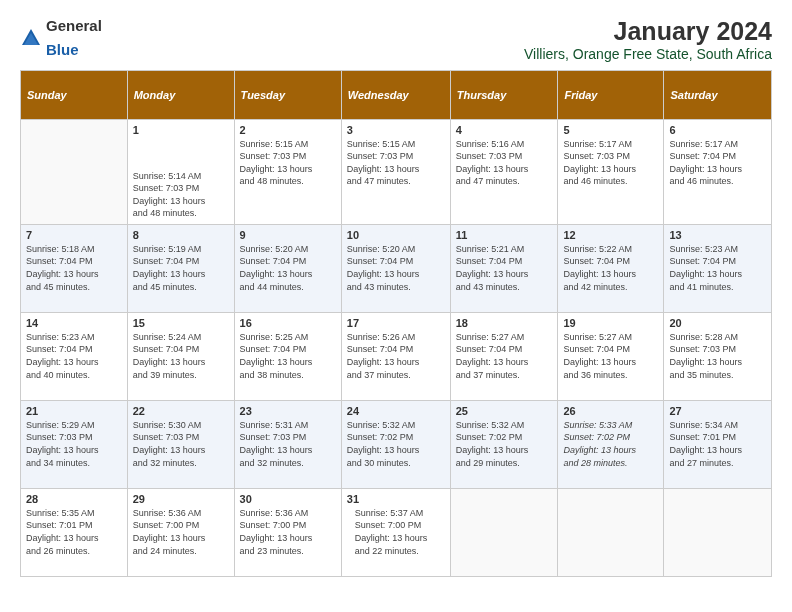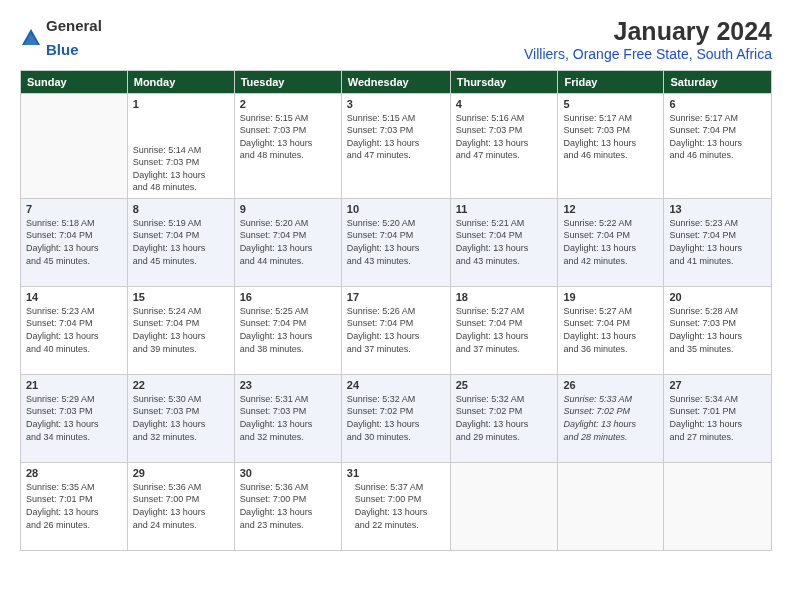--- a/index.html
+++ b/index.html
@@ -51,35 +51,36 @@
       text-align: right;
     }
     .title-month {
       font-size: 25px;
       font-weight: bold;
       color: #333;
       line-height: 1.1;
     }
     .title-location {
       font-size: 14px;
-      color: #1d4ed8;
+      color: #14532d;
     }
     .calendar {
       width: 100%;
       border-collapse: collapse;
       font-size: 9.5px;
     }
     .calendar th {
-      background: #14532d;
+      background: #a16207;
       color: #fff;
       text-align: left;
-      padding: 5px 6px;
+      padding: 18px 6px;
       font-size: 11px;
       font-weight: bold;
       border: 1px solid #ccc;
+      font-style: italic;
     }
     .calendar td {
       border: 1px solid #ccc;
       vertical-align: top;
       padding: 4px 5px;
       width: 113px;
       height: 88px;
       background: #fff;
     }
     .calendar td.empty {

